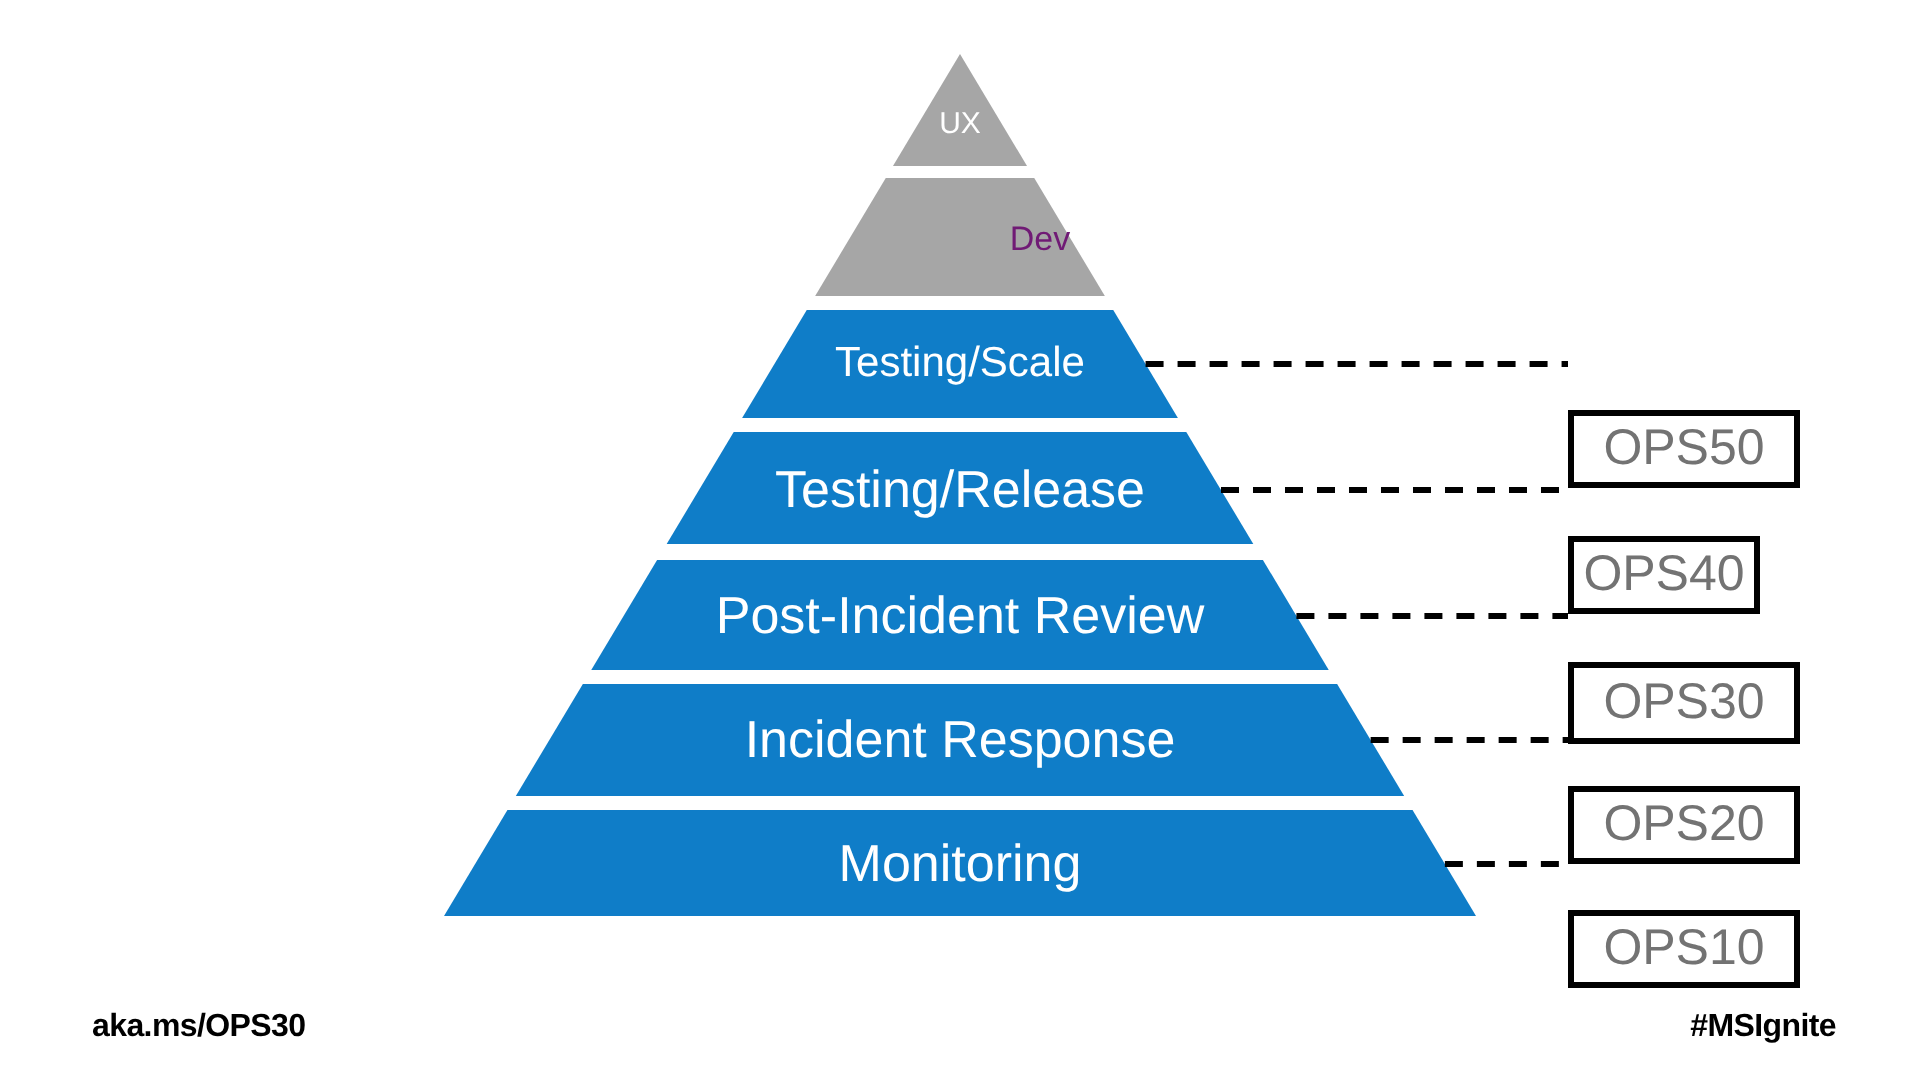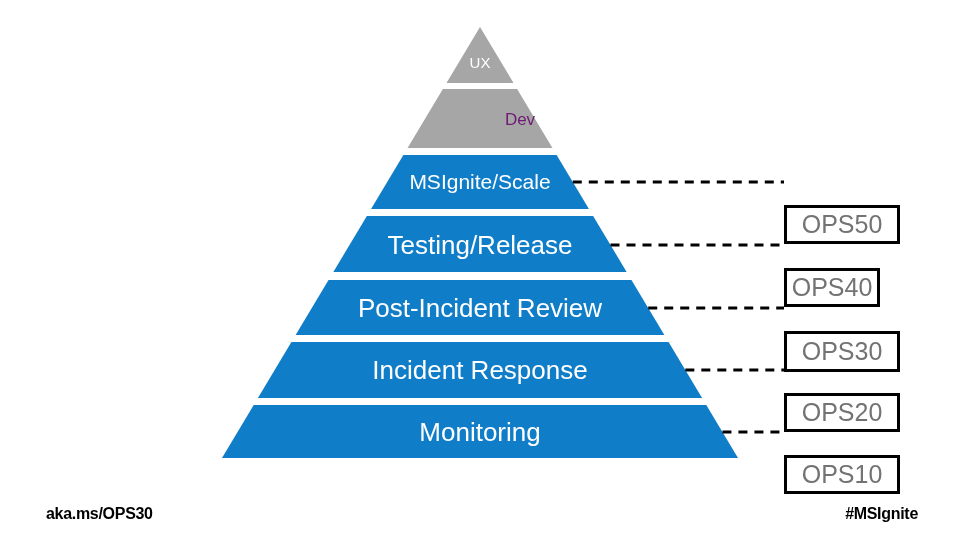--- a/index.html
+++ b/index.html
@@ -104,21 +104,21 @@
       <line x1="572.784222737819" y1="182" x2="784" y2="182" stroke="#000000" stroke-width="3" stroke-dasharray="9 7"></line>
       <line x1="610.4965197215777" y1="245" x2="784" y2="245" stroke="#000000" stroke-width="3" stroke-dasharray="9 7"></line>
       <line x1="648.2088167053364" y1="308" x2="784" y2="308" stroke="#000000" stroke-width="3" stroke-dasharray="9 7"></line>
       <line x1="685.322505800464" y1="370" x2="784" y2="370" stroke="#000000" stroke-width="3" stroke-dasharray="9 7"></line>
       <line x1="722.4361948955916" y1="432" x2="784" y2="432" stroke="#000000" stroke-width="3" stroke-dasharray="9 7"></line>
     </svg>
 
   <div id="overlay-layer">
       <div class="tier-label" style="left: 480px; top: 62px; font-size: 15px; color: rgb(255, 255, 255);">UX</div>
       <div class="tier-label" style="left: 480px; top: 120px; font-size: 17px; color: #701a75; margin-left: 40px;">Dev</div>
-      <div class="tier-label" style="left: 480px; top: 182px; font-size: 21px; color: rgb(255, 255, 255);">MSIgnite/Scale</div>
+      <div class="tier-label" style="left: 480px; top: 182px; font-size: 21px; color: rgb(255, 255, 255);">Testing/Scale</div>
       <div class="tier-label" style="left: 480px; top: 245px; font-size: 26px; color: rgb(255, 255, 255);">Testing/Release</div>
       <div class="tier-label" style="left: 480px; top: 308px; font-size: 26px; color: rgb(255, 255, 255);">Post-Incident Review</div>
       <div class="tier-label" style="left: 480px; top: 370px; font-size: 26px; color: rgb(255, 255, 255);">Incident Response</div>
       <div class="tier-label" style="left: 480px; top: 432px; font-size: 26px; color: rgb(255, 255, 255);">Monitoring</div>
       <div class="ops-box" style="left: 784px; top: 162px; width: 116px; height: 39px;">
         <span>OPS50</span>
       </div>
       <div class="ops-box" style="left: 784px; top: 225px; width: 96px; height: 39px;">
         <span>OPS40</span>
       </div>

